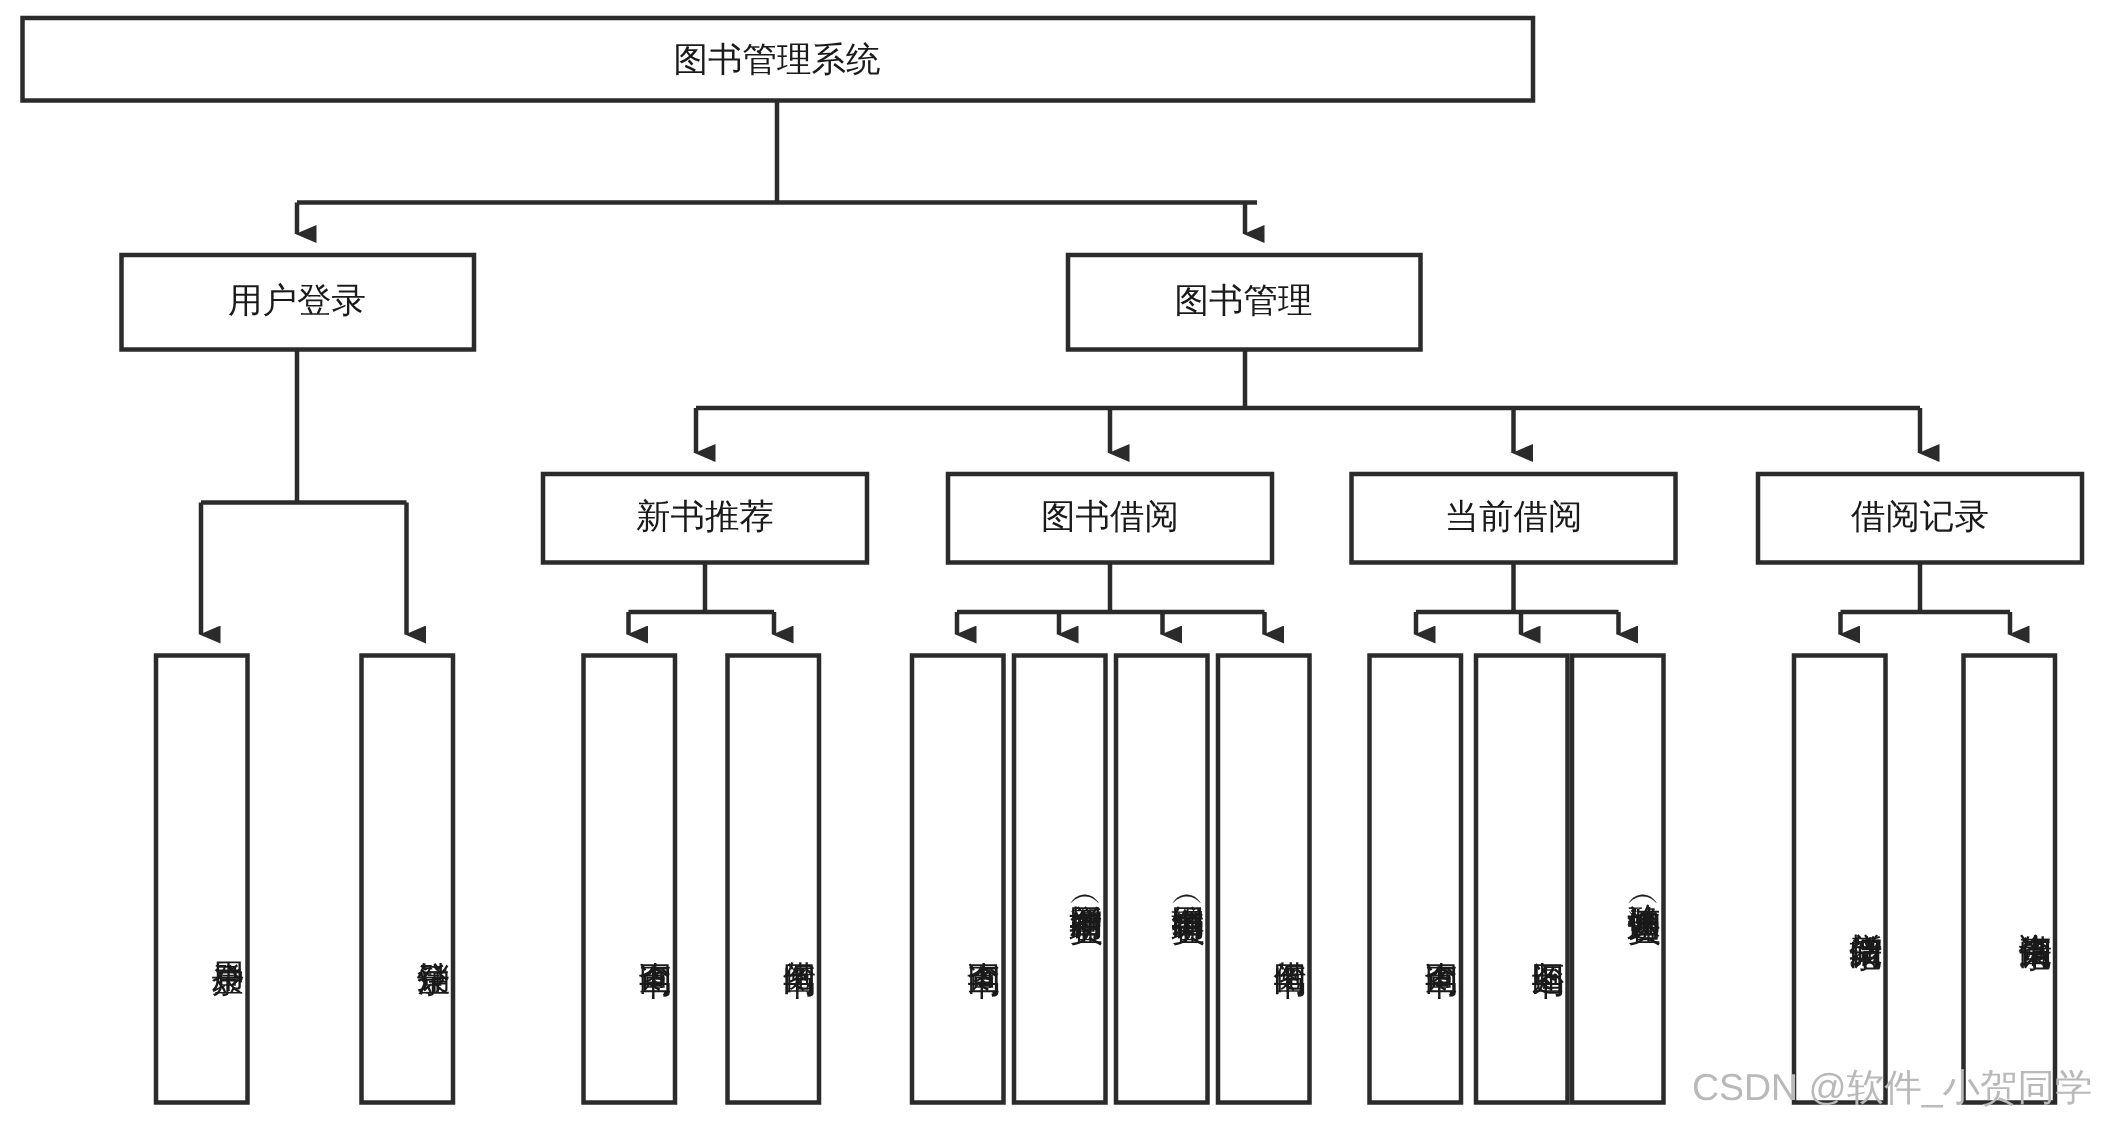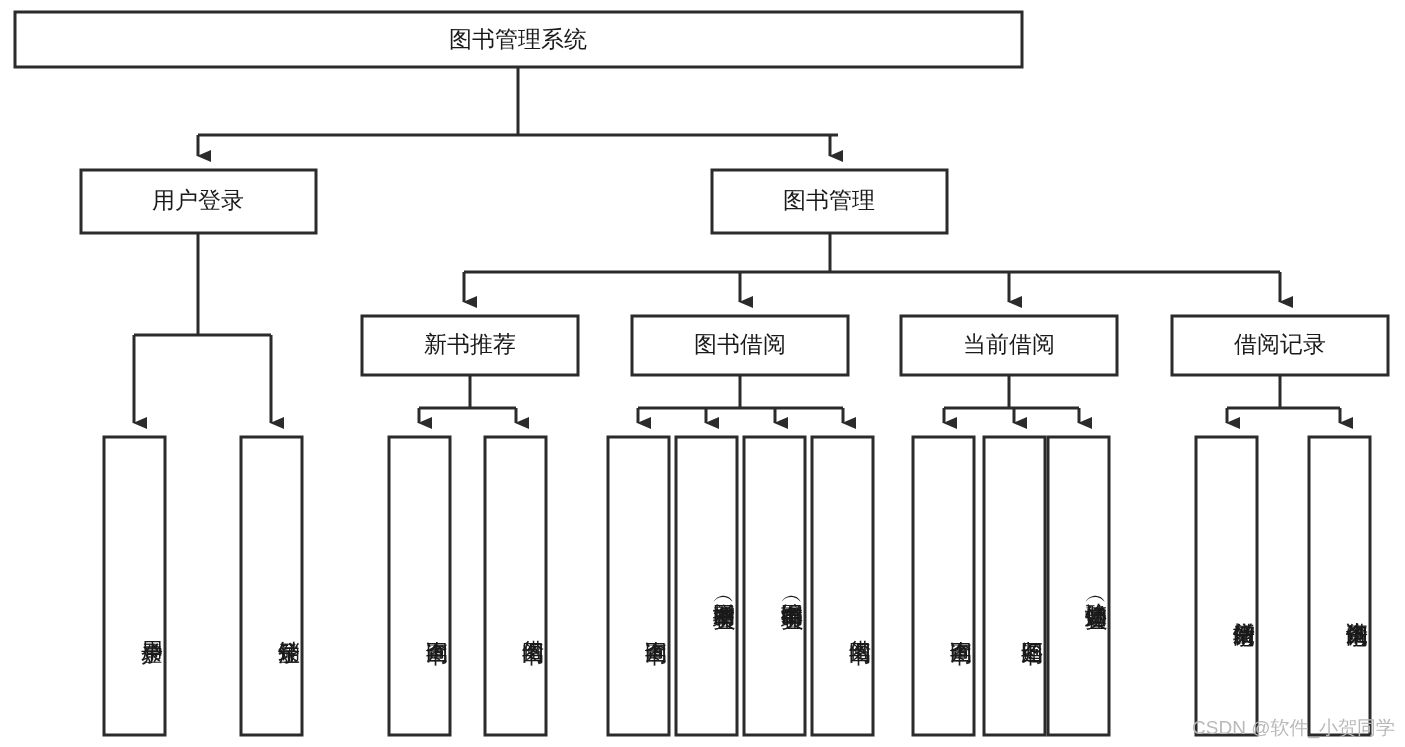--- a/index.html
+++ b/index.html
@@ -61,21 +61,21 @@
     color: #1a1a1a;
     letter-spacing: 1px;
     white-space: nowrap;
     pointer-events: none;
   }
   .watermark {
     position: absolute;
     right: 10px;
     bottom: 6px;
     font-family: "Liberation Sans", "DejaVu Sans", sans-serif;
-    font-size: 19px;
+    font-size: 25px;
     color: #b9b9b9;
     white-space: nowrap;
   }
 </style>
 </head>
 <body>
 
 <div id="diagram-root">
 
   <svg class="diagram" viewBox="0 0 1405 747">

